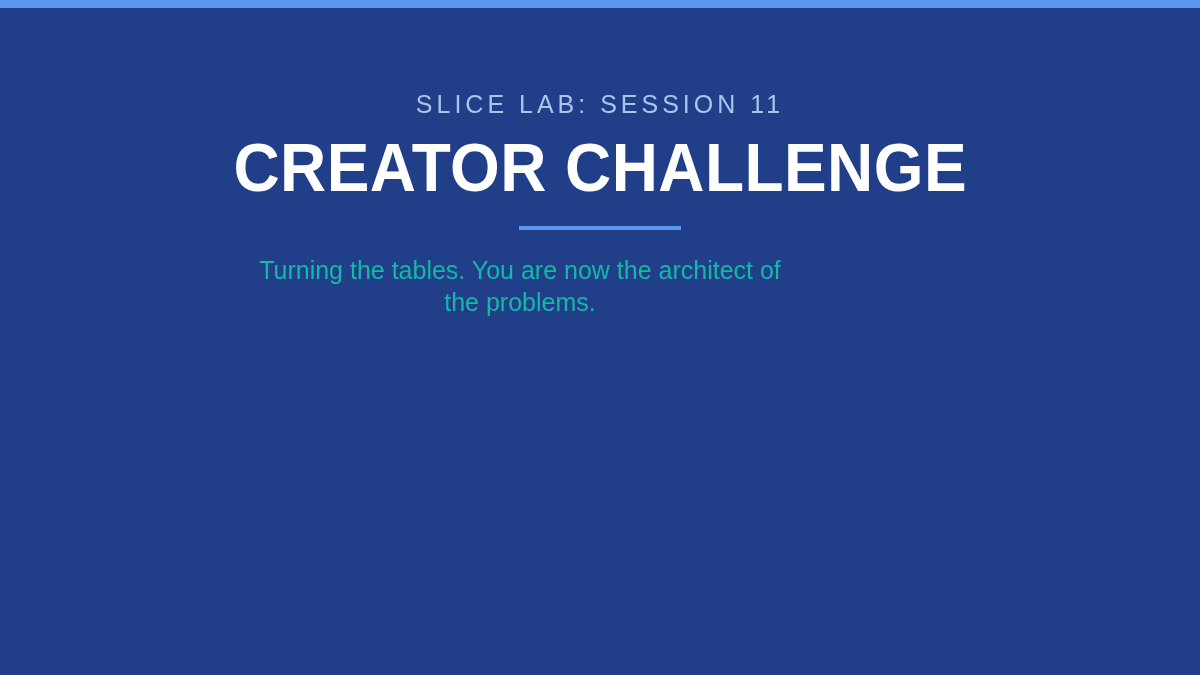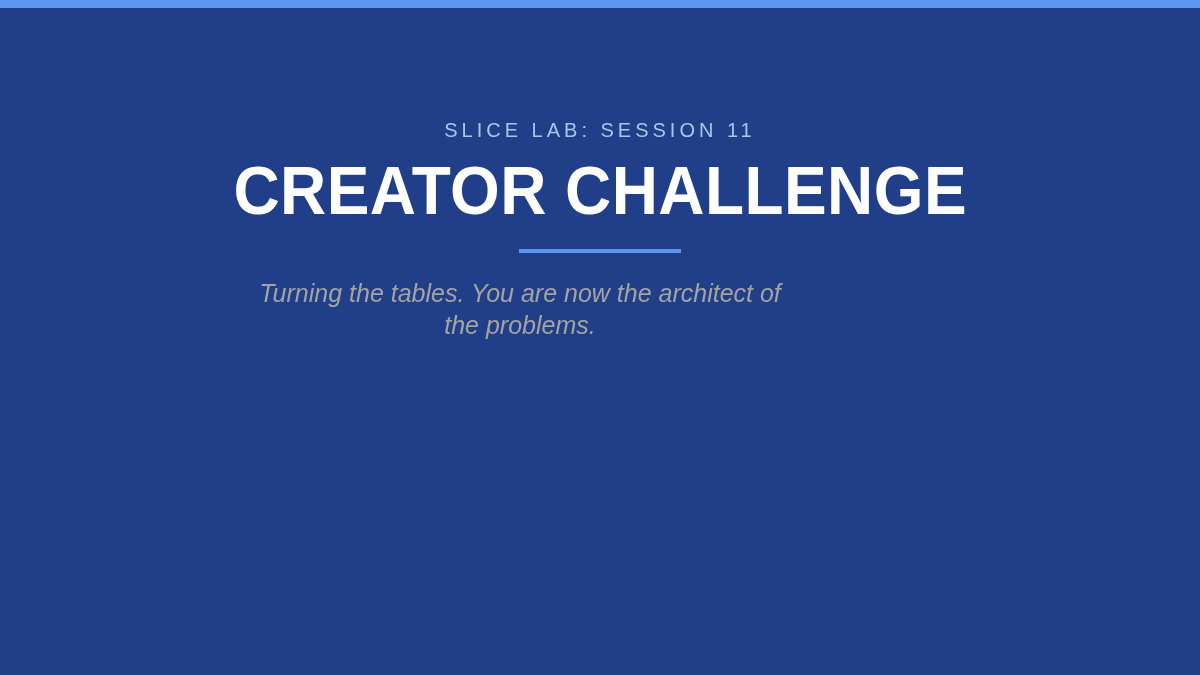--- a/index.html
+++ b/index.html
@@ -40,23 +40,23 @@
     left: 0;
     width: 1200px;
     height: 675px;
     display: flex;
     flex-direction: column;
     align-items: center;
     justify-content: flex-start;
   }
 
   .eyebrow {
-    margin-top: 120px;
+    margin-top: 92px;
     font-family: "Liberation Sans", sans-serif;
-    font-size: 20px;
+    font-size: 25px;
     font-weight: 400;
     letter-spacing: 4.0px;
     color: #A9C5E9;
     line-height: 1;
     text-align: center;
     white-space: nowrap;
   }
 
   .title {
     margin-top: 16px;
@@ -78,23 +78,22 @@
     height: 4px;
     background: #5B96F0;
     border: 0;
   }
 
   .subtitle {
     margin-top: 24px;
     width: 560px;
     font-family: "Liberation Sans", sans-serif;
     font-size: 25px;
-    font-style: italic;
     font-weight: 400;
-    color: #a3a3a3;
+    color: #14b8a6;
     line-height: 1.28;
     text-align: center;
     margin-left: -160px;
   }
 </style>
 </head>
 <body>
 
 <div class="slide">
 

